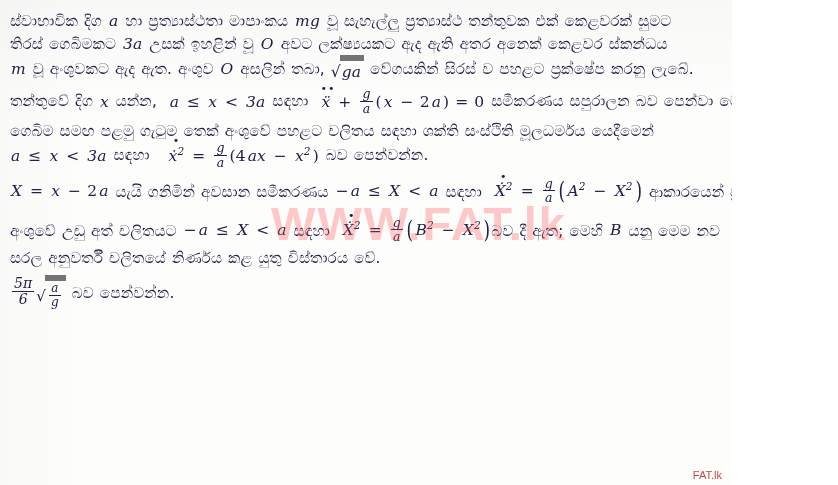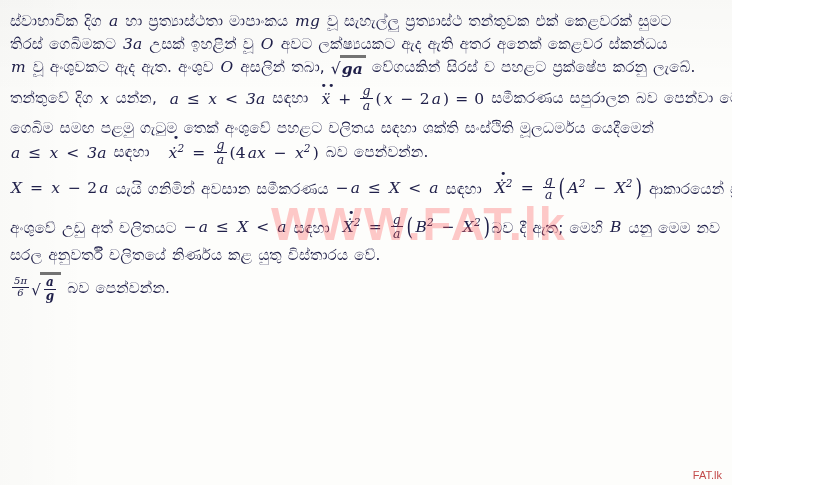--- a/index.html
+++ b/index.html
@@ -65,25 +65,24 @@
   .sqrt {
     display: inline-block;
     font-family: "DejaVu Serif", serif;
     font-style: italic;
     font-size: 15.5px;
     vertical-align: middle;
     position: relative;
     white-space: nowrap;
   }
   .sqrt > .radicand {
-    border-top: 3px solid #737373;
+    border-top: 6px solid #737373;
     padding: 0 3px 0 2px;
     margin-left: -1px;
     display: inline-block;
-    font-weight: bold;
   }
   .sqrt > .sign { display: inline-block; font-style: normal; }
   .dotted { position: relative; display: inline-block; }
   .dotted > .dots {
     position: absolute;
     left: 0; right: 0;
     top: -0.72em;
     text-align: center;
     font-size: 11px;
     letter-spacing: 1px;
@@ -157,21 +156,21 @@
     </p>
 
 
     <p class="para">
       <span class="line">අංශුවේ උඩු අත් චලිතයට <span class="math up">−</span><span class="math">a</span> <span class="math up">≤</span> <span class="math">X</span> <span class="math up">&lt;</span> <span class="math">a</span> සඳහා&nbsp;
         <span class="dotted"><span class="dots">•</span><span class="math">Ẋ<sup>2</sup></span></span><span class="math up"> = </span><span class="frac"><span class="num">g</span><span class="den">a</span></span><span class="big-paren">(</span><span class="math">B<sup>2</sup></span><span class="math up"> − </span><span class="math">X<sup>2</sup></span><span class="big-paren">)</span>බව දී ඇත; මෙහි <span class="math">B</span> යනු මෙම නව</span>
       <span class="line">සරල අනුවර්තී චලිතයේ නිර්ණය කළ යුතු විස්තාරය වේ.</span>
     </p>
 
     <p class="para">
-      <span class="line" style="line-height:2.0;"><span class="frac" style="font-size:10px;text-align:center;"><span class="num">5π</span><span class="den">6</span></span><span class="sqrt" style="font-size:15px;"><span class="sign">√</span><span class="radicand"><span class="frac" style="font-size:12px;"><span class="num">a</span><span class="den">g</span></span></span></span> බව පෙන්වන්න.</span>
+      <span class="line" style="line-height:2.0;"><span class="frac" style="font-size:14px;text-align:center;"><span class="num">5π</span><span class="den">6</span></span><span class="sqrt" style="font-size:15px;"><span class="sign">√</span><span class="radicand"><span class="frac" style="font-size:12px;"><span class="num">a</span><span class="den">g</span></span></span></span> බව පෙන්වන්න.</span>
     </p>
 
   </div>
 
   <div id="watermark">WWW.FAT.lk</div>
   <div id="footer-mark">FAT.lk</div>
 
 </div>
 
 </body></html>

